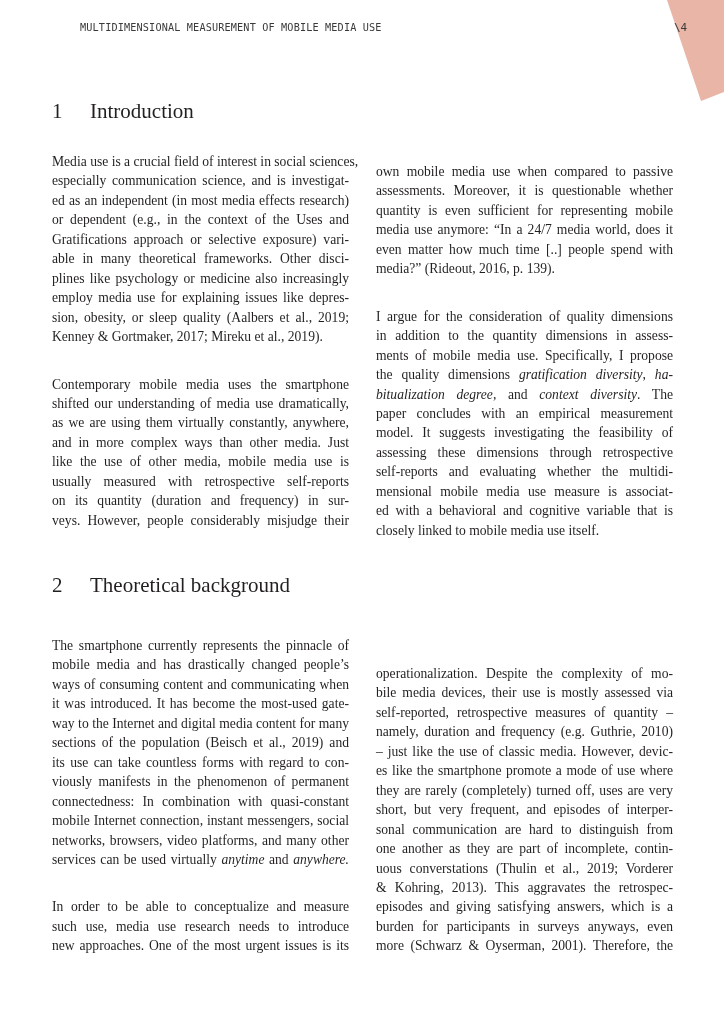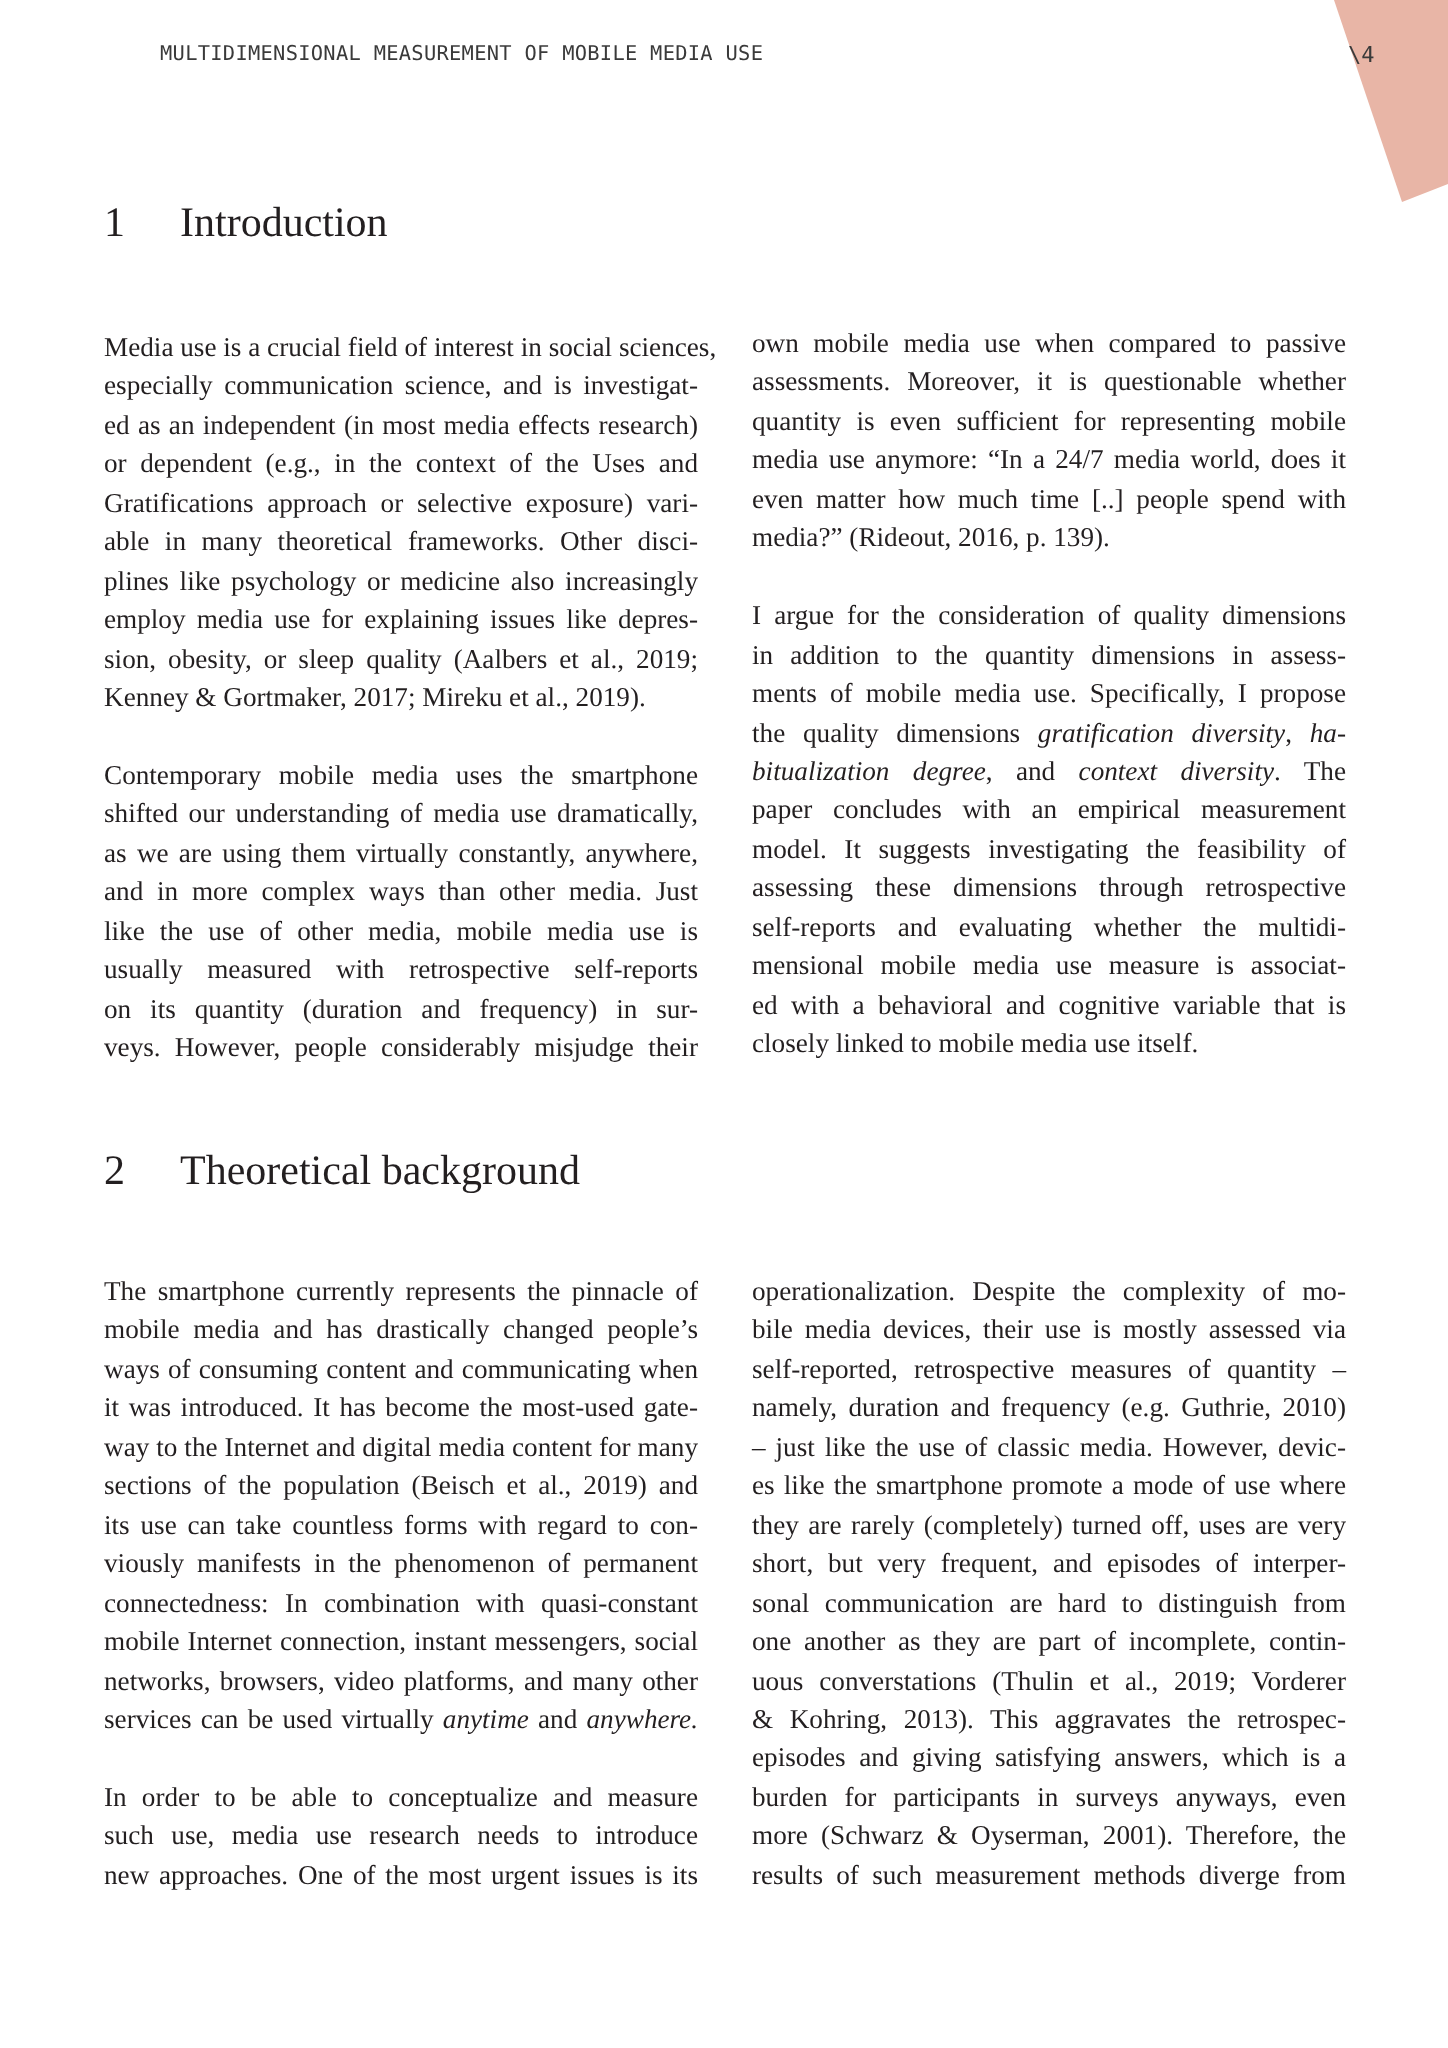--- a/index.html
+++ b/index.html
@@ -4,40 +4,40 @@
 <style>
   html, body { margin:0; padding:0; }
   body { width:724px; height:1024px; background:#ffffff; position:relative; overflow:hidden; color:#231f20; }
   .accent { position:absolute; left:0; top:0; width:724px; height:1024px; pointer-events:none; }
   .running-head { position:absolute; left:52px; top:22px; font-family:"DejaVu Sans Mono", monospace; font-size:10.2px; letter-spacing:0.15px; color:#3a3a3a;padding-left:28px; }
   .page-num { position:absolute; left:674px; top:21px; font-family:"DejaVu Sans Mono", monospace; font-size:11px; color:#3a3a3a; }
   .h { position:absolute; left:52px; font-family:"Liberation Serif", serif; font-weight:normal; font-size:21px; color:#231f20; white-space:nowrap; }
   .h .num { display:inline-block; width:38px; }
   .col { position:absolute; width:297px; font-family:"Liberation Serif", serif; font-size:13.6px; line-height:19.45px; text-align:justify; hyphens:manual; color:#231f20; }
   .col p { margin:0 0 19.45px 0; }
-  .col p:last-child { margin-bottom:0; }
+  .col p:last-child { margin-bottom:0;margin-top:28px; }
   .col .ln { display:block; text-align:justify; text-align-last:justify; white-space:nowrap; overflow:visible; }
   .col .ln.last { text-align-last:left; }
   em { font-style:italic; }
 </style>
 </head>
 <body>
 
 <svg class="accent" viewBox="0 0 724 1024" width="724" height="1024">
   <polygon points="667,0 724,0 724,92 701,101" fill="#e8b5a6"></polygon>
 </svg>
 
 <div class="running-head">MULTIDIMENSIONAL MEASUREMENT OF MOBILE MEDIA USE</div>
 <div class="page-num">\4</div>
 
 <div class="h" style="top:99px;">
   <span class="num">1</span><span>Introduction</span>
 </div>
 
-<div class="col" style="left:52px; top:164px;">
+<div class="col" style="left:52px; top:152px;">
   <p>
     <span class="ln">Media use is a crucial field of interest in social sciences,</span>
     <span class="ln">especially communication science, and is investigat-</span>
     <span class="ln">ed as an independent (in most media effects research)</span>
     <span class="ln">or dependent (e.g., in the context of the Uses and</span>
     <span class="ln">Gratifications approach or selective exposure) vari-</span>
     <span class="ln">able in many theoretical frameworks. Other disci-</span>
     <span class="ln">plines like psychology or medicine also increasingly</span>
     <span class="ln">employ media use for explaining issues like depres-</span>
     <span class="ln">sion, obesity, or sleep quality (Aalbers et al., 2019;</span>
@@ -116,15 +116,14 @@
     <span class="ln">es like the smartphone promote a mode of use where</span>
     <span class="ln">they are rarely (completely) turned off, uses are very</span>
     <span class="ln">short, but very frequent, and episodes of interper-</span>
     <span class="ln">sonal communication are hard to distinguish from</span>
     <span class="ln">one another as they are part of incomplete, contin-</span>
     <span class="ln">uous converstations (Thulin et al., 2019; Vorderer</span>
     <span class="ln">&amp; Kohring, 2013). This aggravates the retrospec-</span>
     <span class="ln">episodes and giving satisfying answers, which is a</span>
     <span class="ln">burden for participants in surveys anyways, even</span>
     <span class="ln">more (Schwarz &amp; Oyserman, 2001). Therefore, the</span>
-    <span class="ln">results of such measurement methods diverge from</span>
   </p>
 </div>
 
 </body></html>

